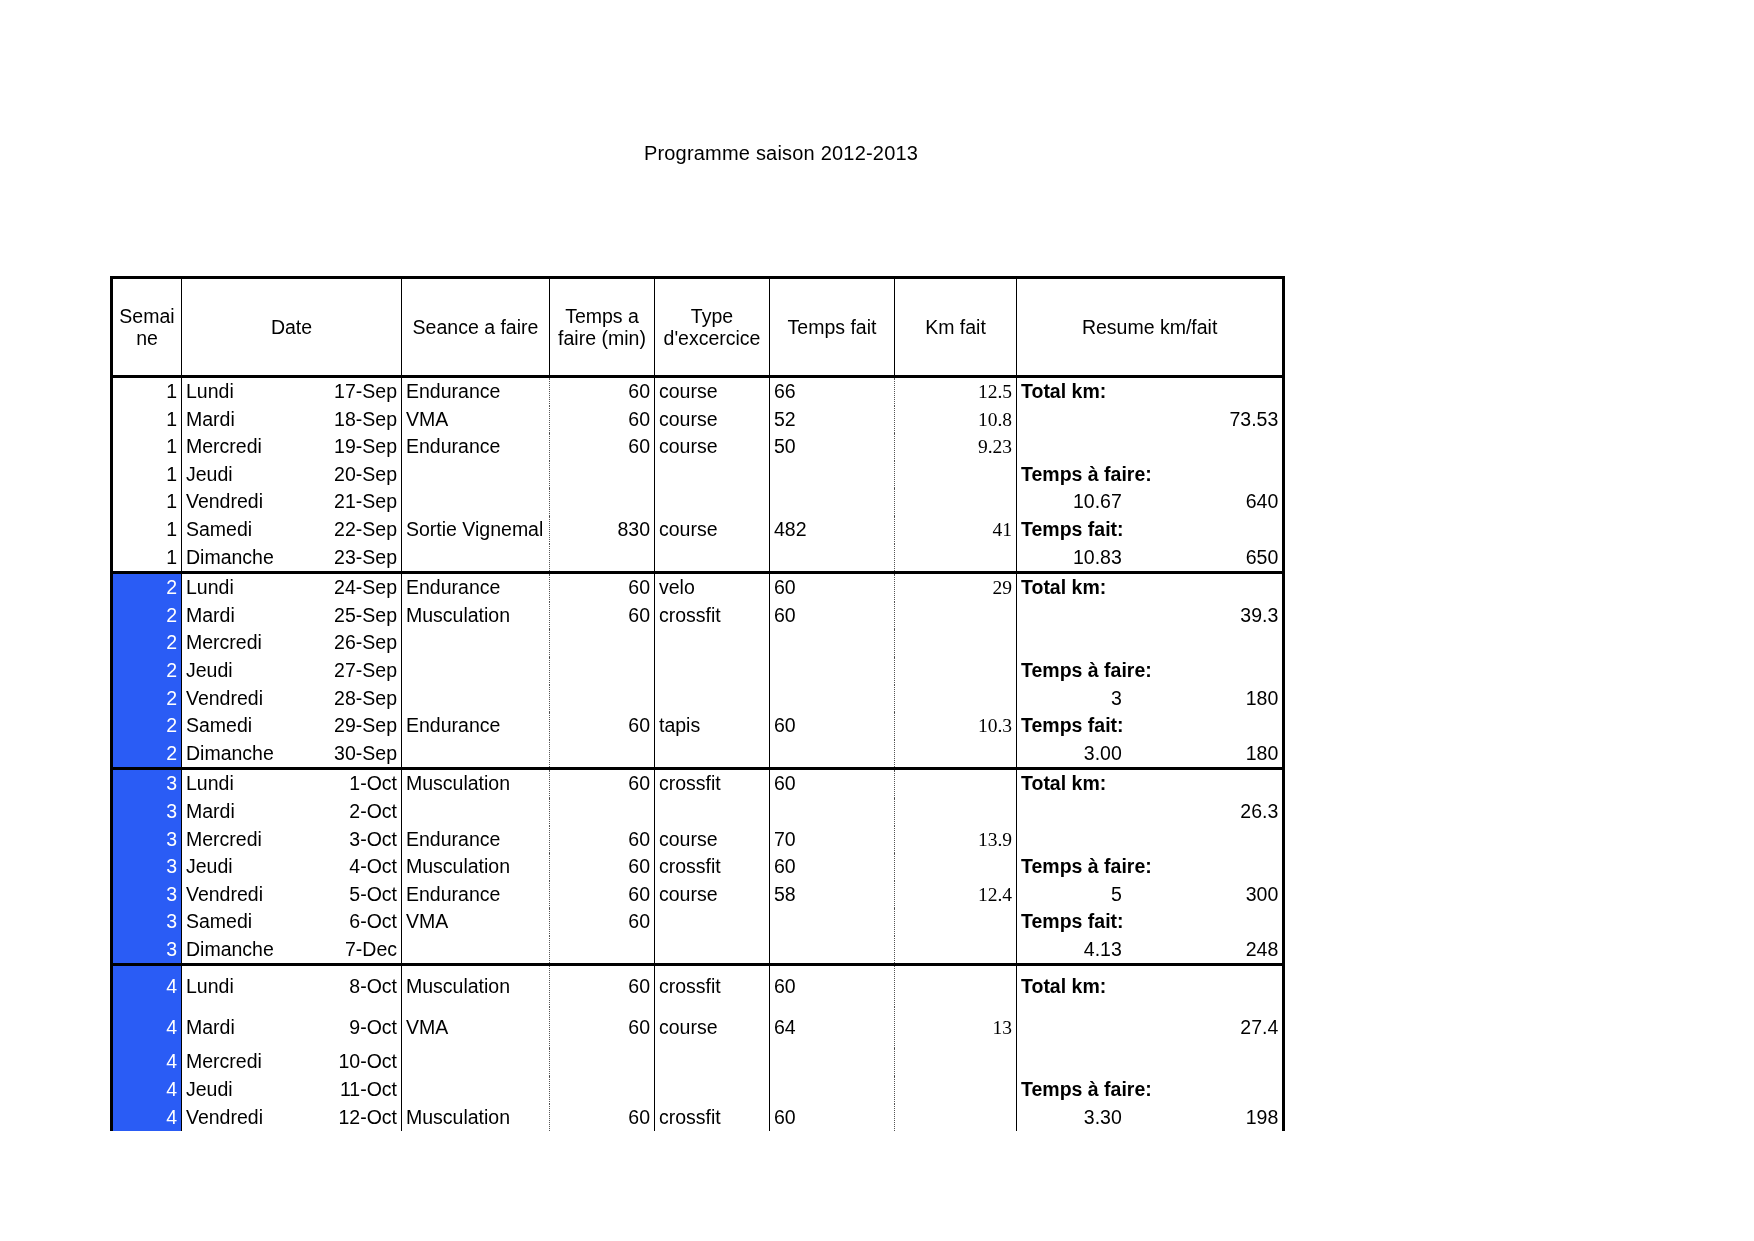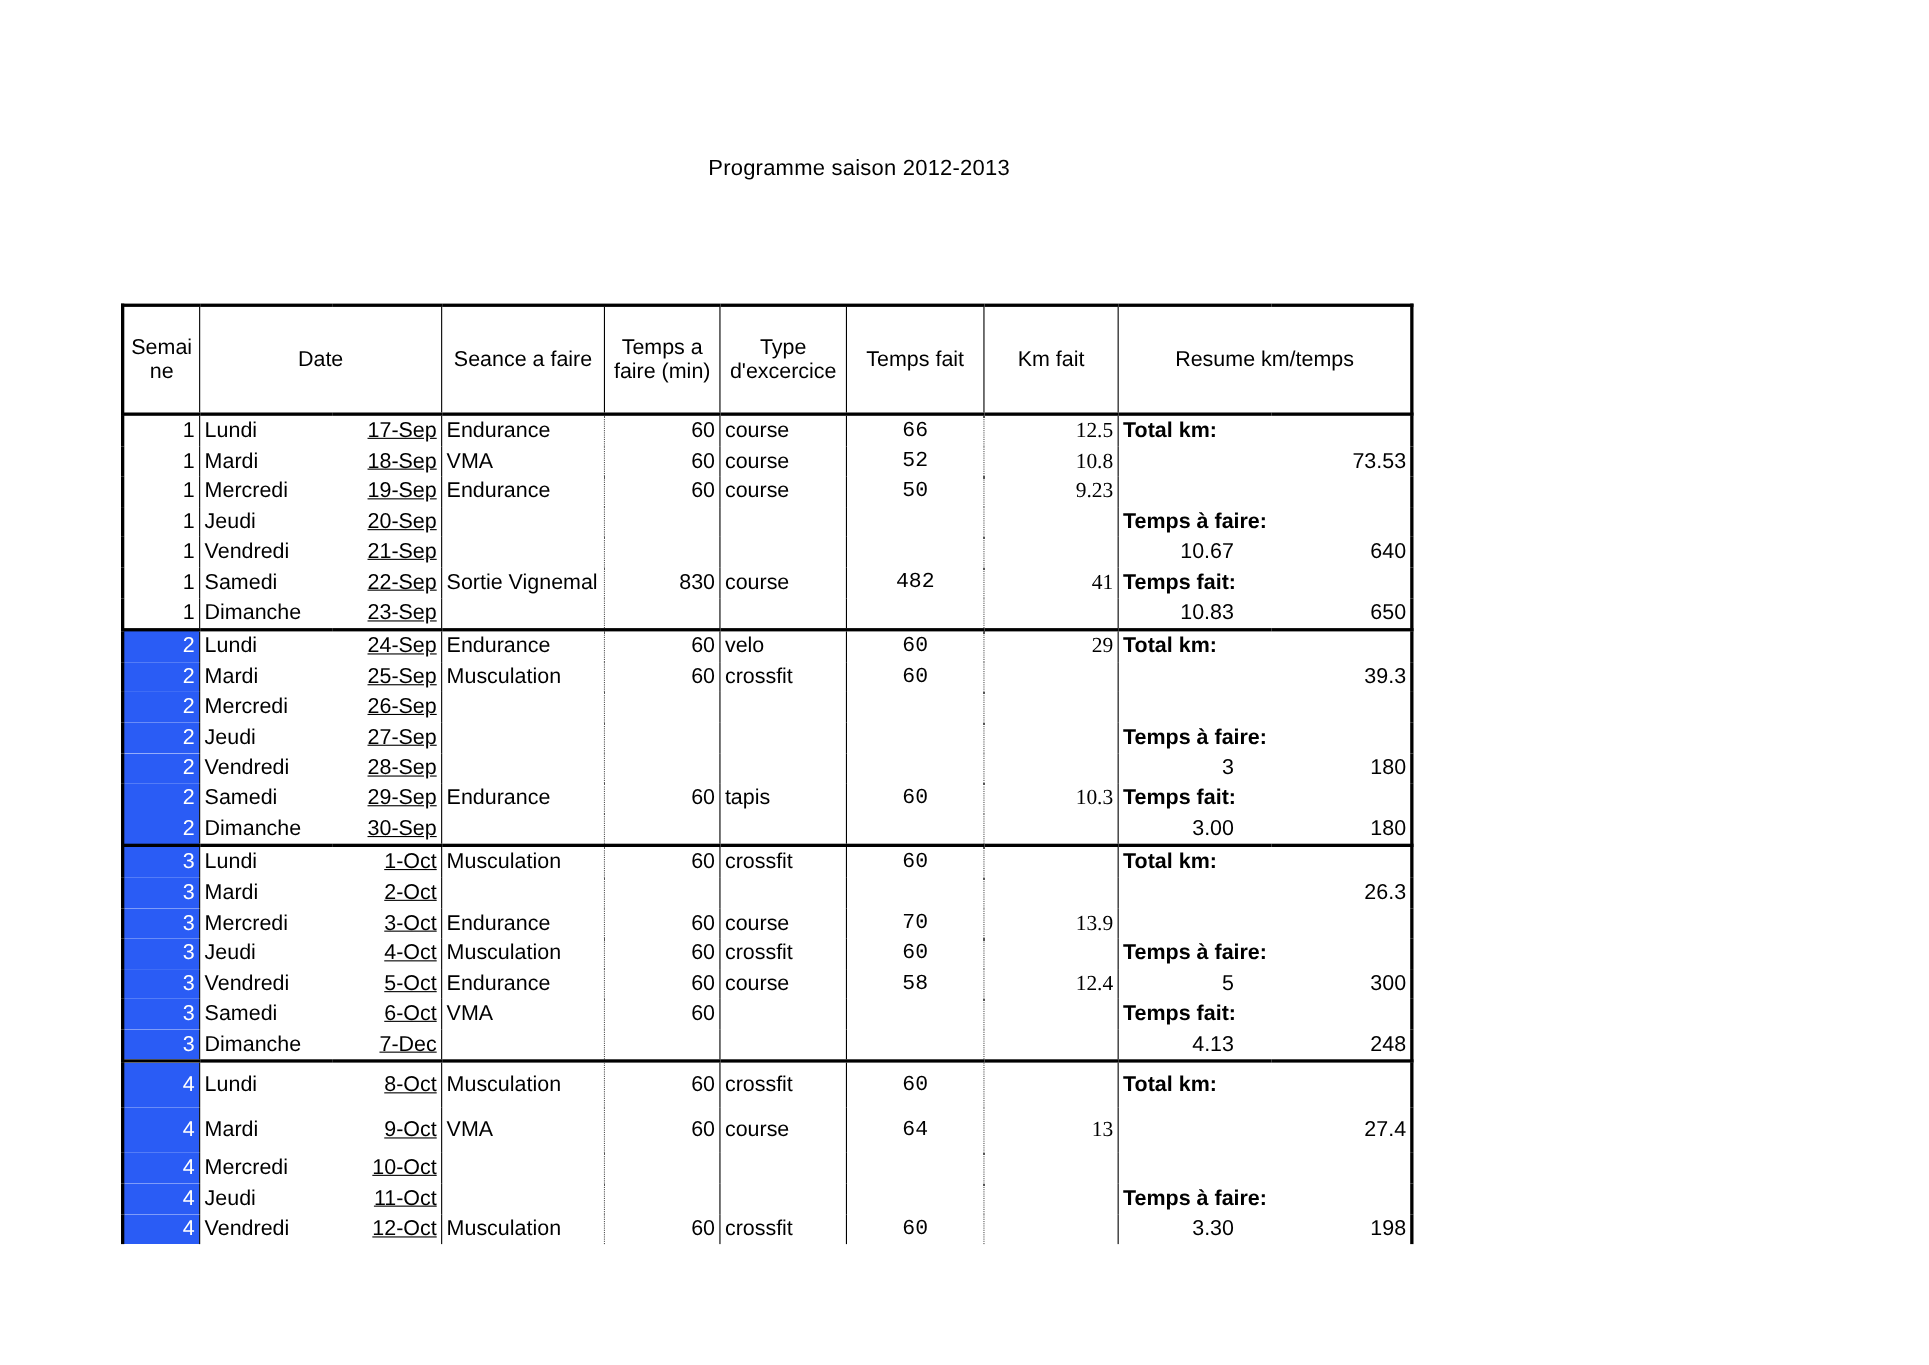--- a/index.html
+++ b/index.html
@@ -94,26 +94,25 @@
     color: #ffffff;
   }
   td.cell-day {
     border-left: none !important;
     text-align: left;
   }
   td.cell-date {
     border-left: none !important;
     text-align: right;
     padding-right: 6px;
-    text-decoration: underline;
   }
   td.cell-seance { border-left: 1px solid #000 !important; text-align: left; }
   td.cell-temps  { text-align: right; }
   td.cell-type   { border-left: 1px solid #000 !important; text-align: left; }
-  td.cell-tfait  { border-left: 1px solid #000 !important; text-align: center; font-family: Liberation Mono, monospace; }
+  td.cell-tfait  { border-left: 1px solid #000 !important; text-align: left; }
   td.cell-kmfait { text-align: right; font-family: Liberation Serif, serif; }
   td.cell-res1   { border-left: 1.5px solid #000 !important; text-align: left; padding-left: 7px; }
   td.cell-res2   { border-left: none !important; text-align: right; border-right: 3px solid #000; padding-right: 5px; }
   td.cell-res1.num { text-align: right; padding-right: 34px; padding-left: 20px; }
   .bold { font-weight: bold; }
 
   tr.block-end td {
     border-bottom: 3px solid #000;
   }
   tr.block-start td {
@@ -154,21 +153,21 @@
         <td>
           <span>Temps a</span><br>
           <span>faire (min)</span>
         </td>
         <td>
           <span>Type</span><br>
           <span>d'excercice</span>
         </td>
         <td>Temps fait</td>
         <td>Km fait</td>
-        <td colspan="2" class="h-last">Resume km/temps</td>
+        <td colspan="2" class="h-last">Resume km/fait</td>
       </tr>
     </thead>
     <tbody id="table-body">
         <tr class="data">
           <td class="cell-week">1</td>
           <td class="cell-day">Lundi</td>
           <td class="cell-date">17-Sep</td>
           <td class="cell-seance">Endurance</td>
           <td class="cell-temps">60</td>
           <td class="cell-type">course</td>

